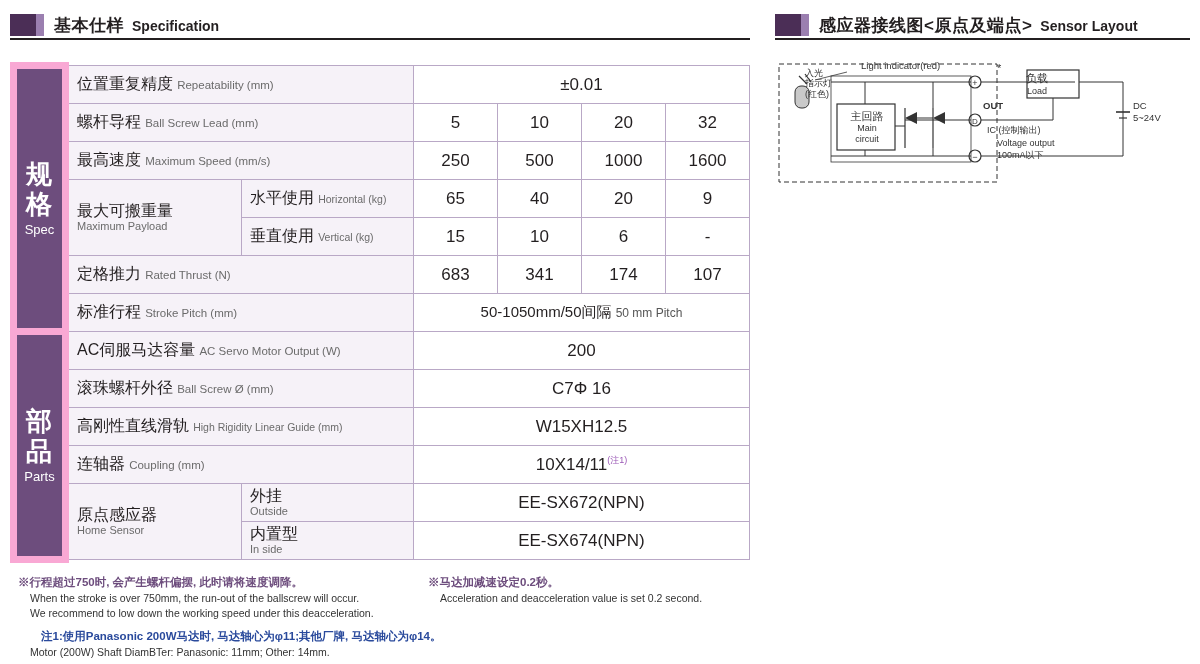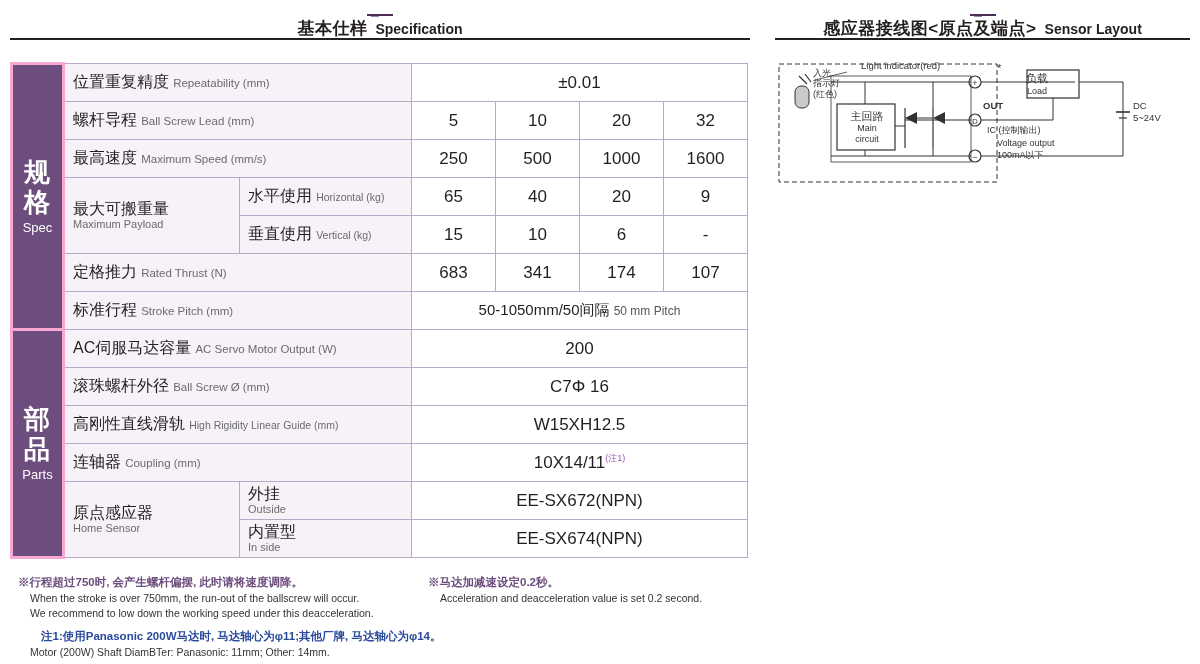--- a/index.html
+++ b/index.html
@@ -10,23 +10,22 @@
     font-family: "Liberation Sans", sans-serif;
     color: #231f20;
     overflow: hidden;
   }
   .page { position: relative; width: 1200px; height: 664px; }
 
   
   .sec-header {
     position: absolute;
     display: flex;
-    align-items: center;
+    align-items: flex-start;
     height: 26px;
-    flex-direction: column;
   }
   .sec-header .bar-dark {
     width: 26px; height: 22px;
     background: #4b2e56;
     margin-right: 0px;
   }
   .sec-header .bar-light {
     width: 8px; height: 22px;
     background: #9b7fb0;
     margin-right: 10px;
@@ -62,21 +61,21 @@
     padding: 0 8px;
     height: 38px;
     vertical-align: middle;
     background: #ffffff;
   }
   .spec-table td.side {
     background: #6d4d7d;
     color: #ffffff;
     text-align: center;
     padding: 0 4px;
-    border: 3px solid #f9a8d4;
+    border: 7px solid #f9a8d4;
   }
   .side-cn { font-size: 26px; font-weight: bold; line-height: 1.15; letter-spacing: 1px; }
   .side-en { font-size: 13px; font-weight: normal; margin-top: 2px; }
   .lbl { background: #f6f2f8 !important; }
   .lbl .cn { font-size: 16px; color: #231f20; }
   .lbl .en { font-size: 11.5px; color: #6b6b6b; }
   .lbl .en.sm { font-size: 10.5px; }
   .lbl-two .cn { display: block; font-size: 16px; line-height: 1.1; }
   .lbl-two .en { display: block; font-size: 11px; color: #6b6b6b; line-height: 1.15; }
   .val { text-align: center; font-size: 17px; color: #231f20; }
@@ -341,21 +340,21 @@
       <line x1="348" y1="26" x2="348" y2="100" stroke="#333" stroke-width="1"></line>
       <line x1="341" y1="56" x2="355" y2="56" stroke="#333" stroke-width="1.6"></line>
       <line x1="344" y1="62" x2="352" y2="62" stroke="#333" stroke-width="1.2"></line>
 
       <text x="222" y="16" font-size="11" fill="#333" font-family="'Liberation Sans',sans-serif">*</text>
 
       <line x1="40" y1="24" x2="72" y2="16" stroke="#333" stroke-width="0.8"></line>
     </svg>
 
     <div style="position:absolute;left:78px;top:4px;font-size:9.5px;color:#333;padding-left:8px;">Light indicator(red)</div>
-    <div style="position:absolute;left:38px;top:12px;font-size:9px;color:#333;line-height:1.15;">
+    <div style="position:absolute;left:30px;top:12px;font-size:9px;color:#333;line-height:1.15;">
       <div>入光</div>
       <div>指示灯</div>
       <div>(红色)</div>
     </div>
     <div style="position:absolute;left:64px;top:54px;font-size:10px;color:#333;line-height:1.2;text-align:center;width:56px;">
       <div style="font-size:11px">主回路</div>
       <div style="font-size:9px">Main</div>
       <div style="font-size:9px">circuit</div>
     </div>
     <div style="position:absolute;left:236px;top:16px;width:52px;text-align:center;font-size:10px;color:#333;line-height:1.25;">

